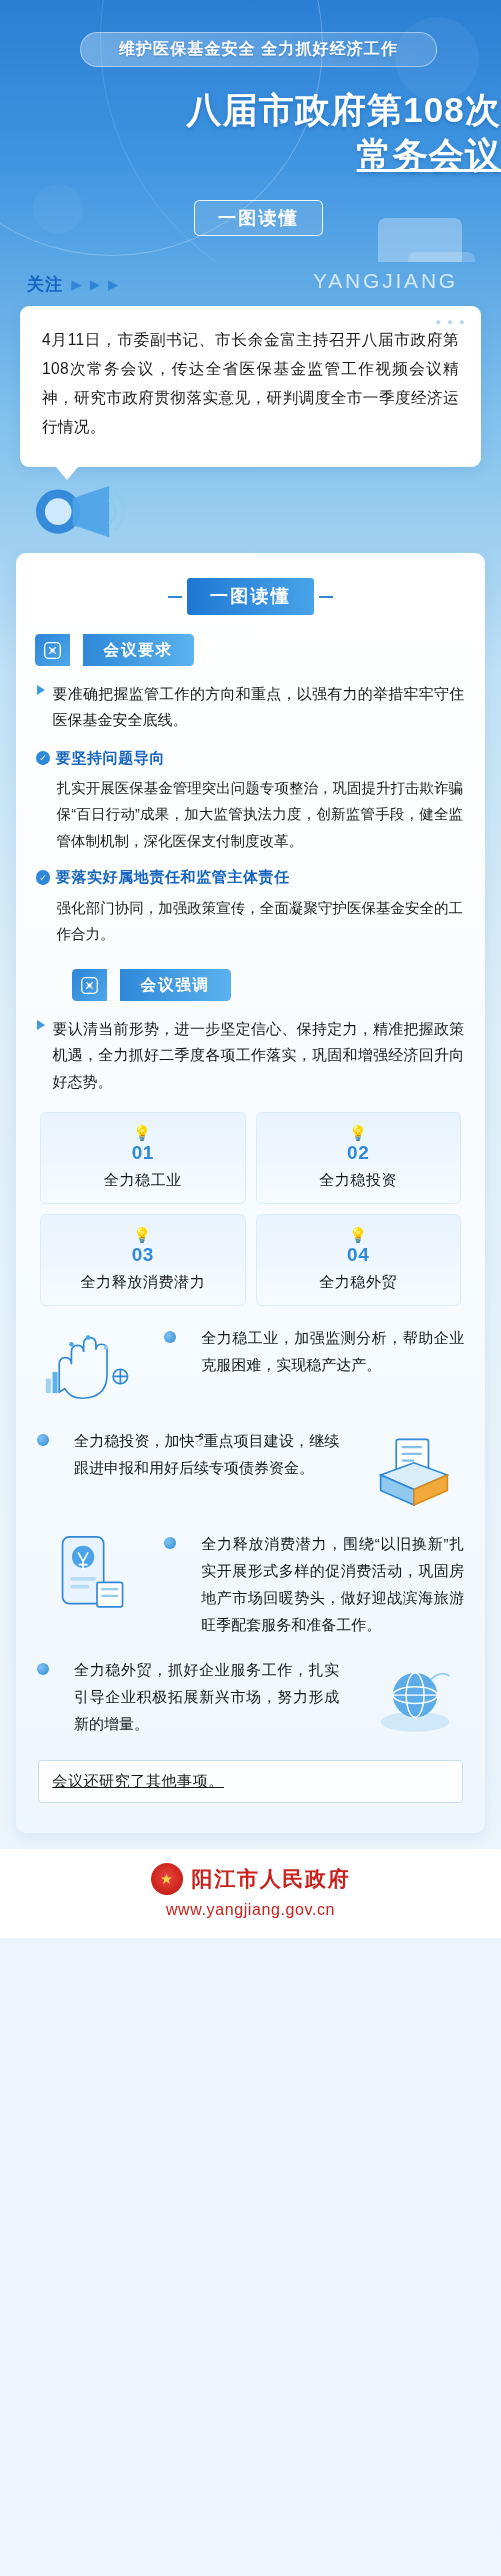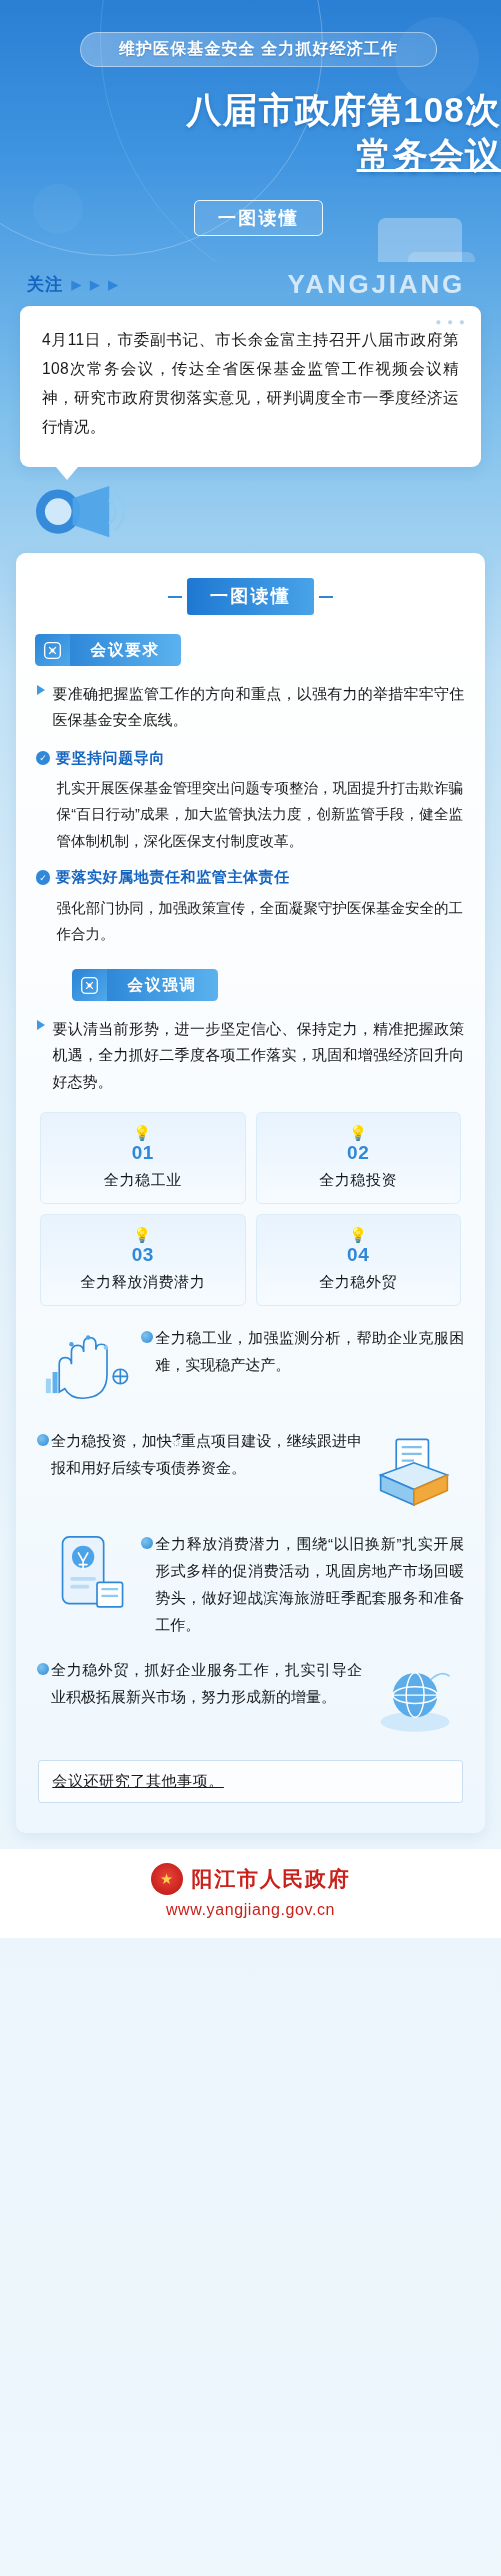--- a/index.html
+++ b/index.html
@@ -95,24 +95,24 @@
     font-weight: bold;
     letter-spacing: 1.1px;
   }
   .follow-arrows {
     color: #2f86d8;
     font-size: 13.4px;
     letter-spacing: 2.2px;
   }
   .watermark {
     position: absolute;
-    right: 16px;
+    right: 23px;
     top: 1.1px;
-    font-size: 26px;
-    font-weight: bold;
+    font-size: 21px;
+    font-weight: normal;
     letter-spacing: 2.8px;
     color: rgba(255,255,255,0.85);
     opacity: 0.85;
   }
   .intro-card {
     position: relative;
     background: #ffffff;
     border-radius: 9px;
     padding: 20px 22px 26px 22px;
     box-shadow: 0 3.3px 12.3px rgba(40,110,180,0.14);
@@ -175,21 +175,21 @@
     top: 50%;
     width: 14.5px; height: 1.1px;
     background: #2e86d6;
   }
   .section-title:before { left: -19px; }
   .section-title:after { right: -19px; }
 
   .sub-head {
     display: flex;
     align-items: center;
-    gap: 0;
+    gap: 13px;
     margin: 4.5px 0 14.5px 0;
   }
   .sub-head-icon {
     width: 35px; height: 32px;
     background: linear-gradient(135deg, #2b84d6, #4fa8ea);
     border-radius: 4.5px 0 0 4.5px;
     display: flex;
     align-items: center;
     justify-content: center;
   }
@@ -287,21 +287,21 @@
   .num-label {
     margin-top: 6.7px;
     color: #15181b;
     font-size: 15px;
     letter-spacing: 0.6px;
   }
 
   
   .ill-point {
     display: flex;
-    gap: 2px;
+    gap: 25px;
     align-items: flex-start;
     margin: 0 2.2px 19px 2.2px;
     position: relative;
     min-height: 84px;
   }
   .ill-bullet {
     flex: none;
     margin-top: 5.6px;
     width: 12.3px; height: 12.3px;
     border-radius: 50%;

